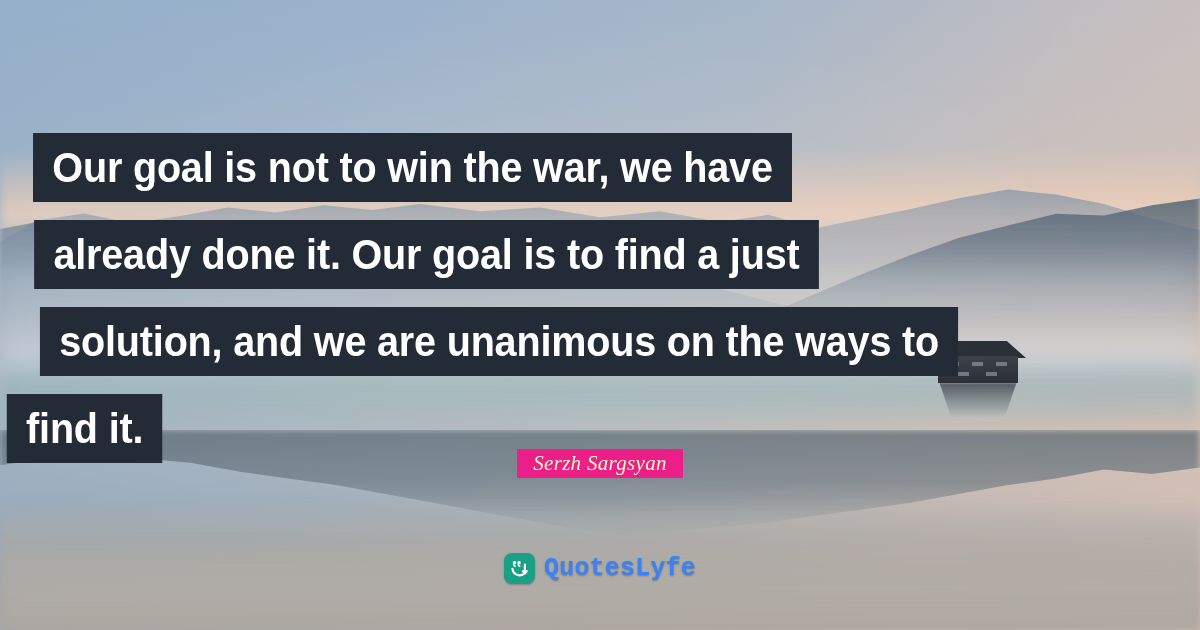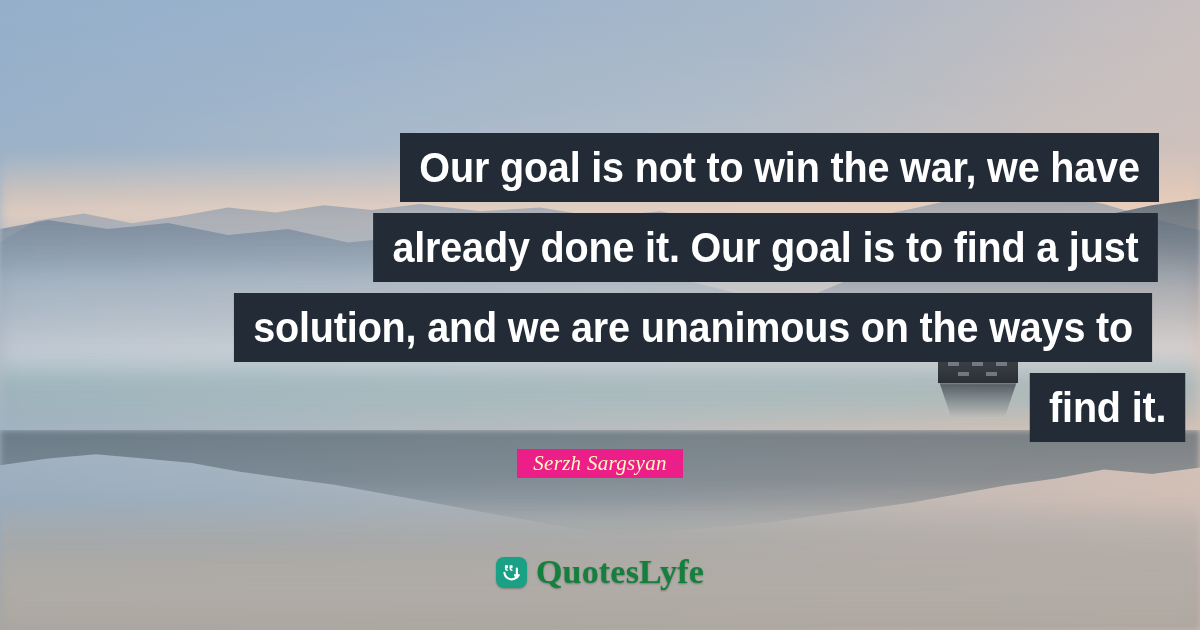--- a/index.html
+++ b/index.html
@@ -195,22 +195,22 @@
     pointer-events: none;
   }
 
   
   .quote-block {
     position: absolute;
     left: 0; top: 133px;
     width: 1192px;
     display: flex;
     flex-direction: column;
-    align-items: flex-end;
-    gap: 11px;
+    align-items: flex-start;
+    gap: 18px;
   }
   .quote-line {
     display: inline-block;
     background: #232b36;
     color: #ffffff;
     font-size: 43px;
     font-weight: 700;
     line-height: 69px;
     height: 69px;
     padding: 0 21px;
@@ -260,23 +260,23 @@
     position: relative;
     flex: 0 0 auto;
     box-shadow: 0 1px 2px rgba(0,0,0,0.25);
   }
   .brand-mark .bm-face {
     position: absolute;
     left: 4px; top: 4px;
     width: 23px; height: 23px;
   }
   .brand-name {
-    color: #15803d;
-    font-family: Liberation Serif, serif;
-    font-size: 34px;
+    color: #3b82f6;
+    font-family: Liberation Mono, monospace;
+    font-size: 25px;
     font-weight: 700;
     letter-spacing: 0.2px;
     text-shadow: 0 1px 2px rgba(0,0,0,0.30);
     white-space: nowrap;
   }
 </style>
 </head>
 <body>
 
 <div id="canvas">

